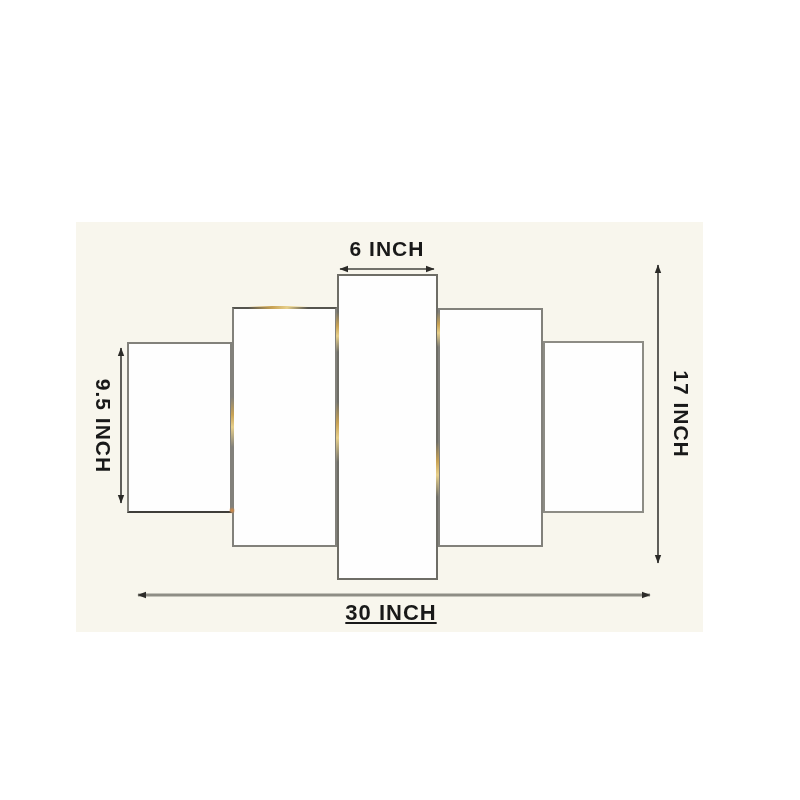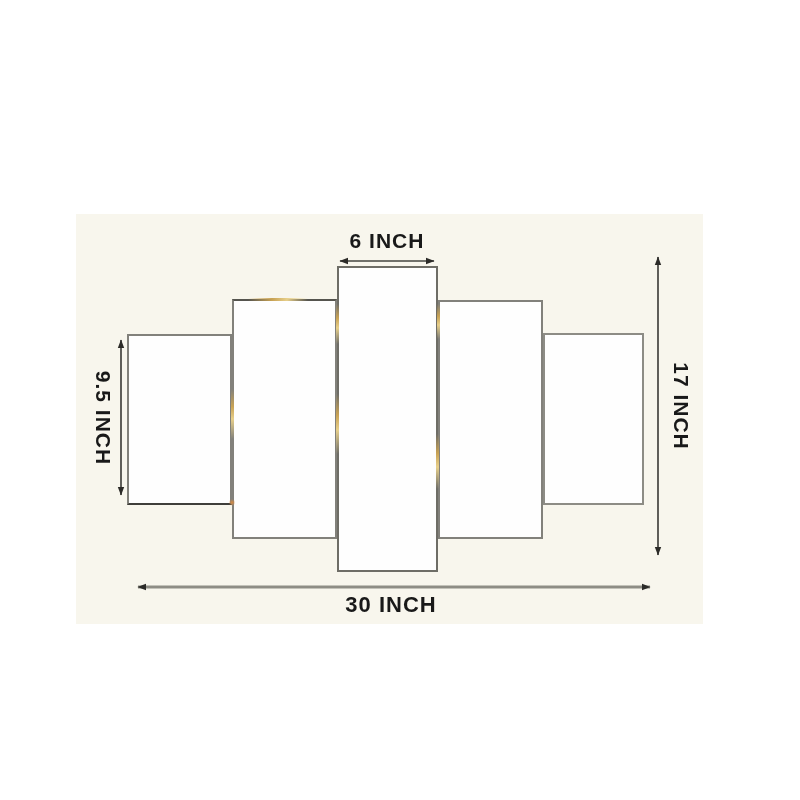--- a/index.html
+++ b/index.html
@@ -7,21 +7,21 @@
     padding: 0;
     background: #ffffff;
     font-family: "Liberation Sans", sans-serif;
   }
   .stage {
     position: relative;
     width: 800px;
     height: 620px;
     background: #ffffff;
     overflow: hidden;
-    margin: 4px auto;
+    margin: 12px auto;
   }
   .photo-area {
     position: absolute;
     left: 76px;
     top: 210px;
     width: 627px;
     height: 412px;
     background: #f8f6ed;
   }
   .panel {
@@ -56,21 +56,21 @@
     position: absolute;
     z-index: 60;
     color: #191919;
     font-weight: bold;
     font-size: 21px;
     letter-spacing: 1px;
     white-space: nowrap;
     text-align: center;
   }
   .dim-label.top    { left: 327px; top: 225px; width: 120px; }
-  .dim-label.bottom { left: 291px; top: 588px; width: 200px; font-size: 22px; }
+  .dim-label.bottom { left: 291px; top: 588px; width: 200px; font-size: 22px; text-decoration: underline; }
   .dim-label.rot-left  { left: 103px; top: 414px; transform: translate(-50%, -50%) rotate(90deg); }
   .dim-label.rot-right { left: 681px; top: 402px; transform: translate(-50%, -50%) rotate(90deg); }
 </style>
 </head>
 <body>
 
 <div class="stage">
 
   <div class="photo-area"></div>
 

